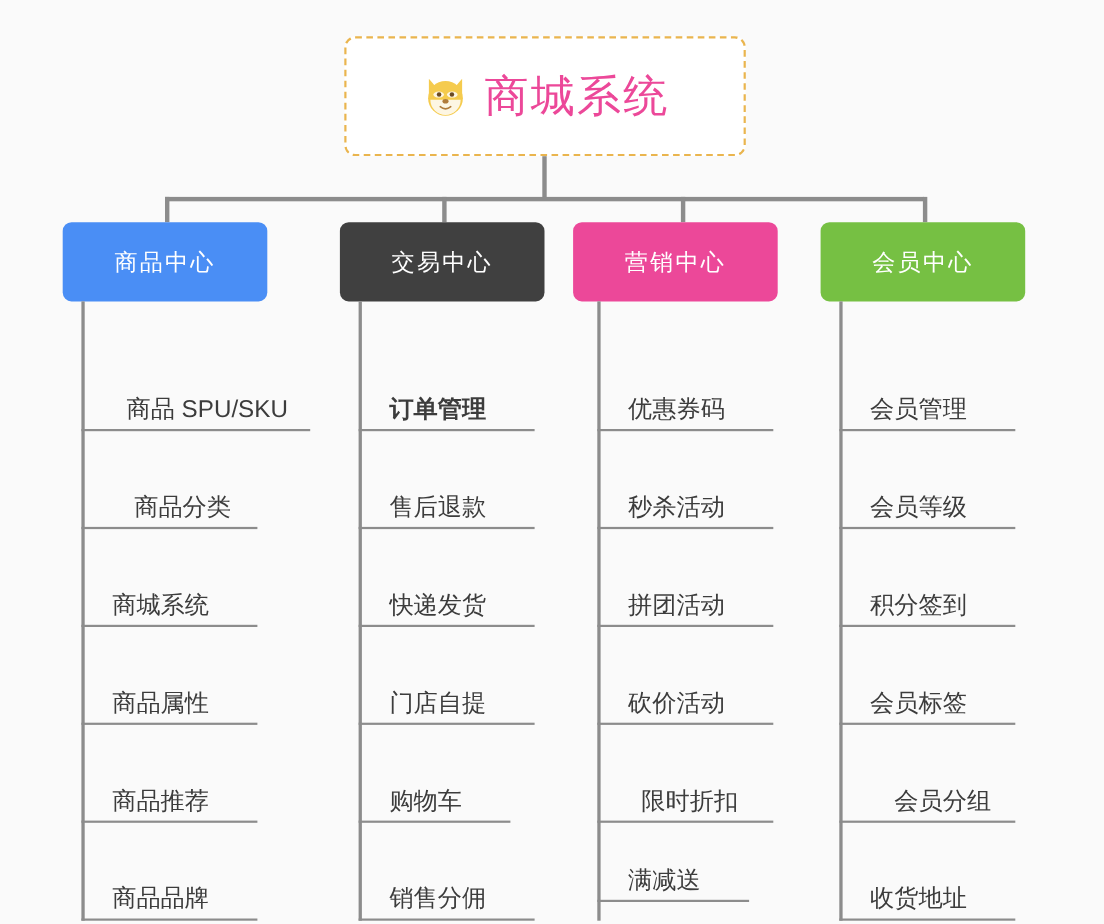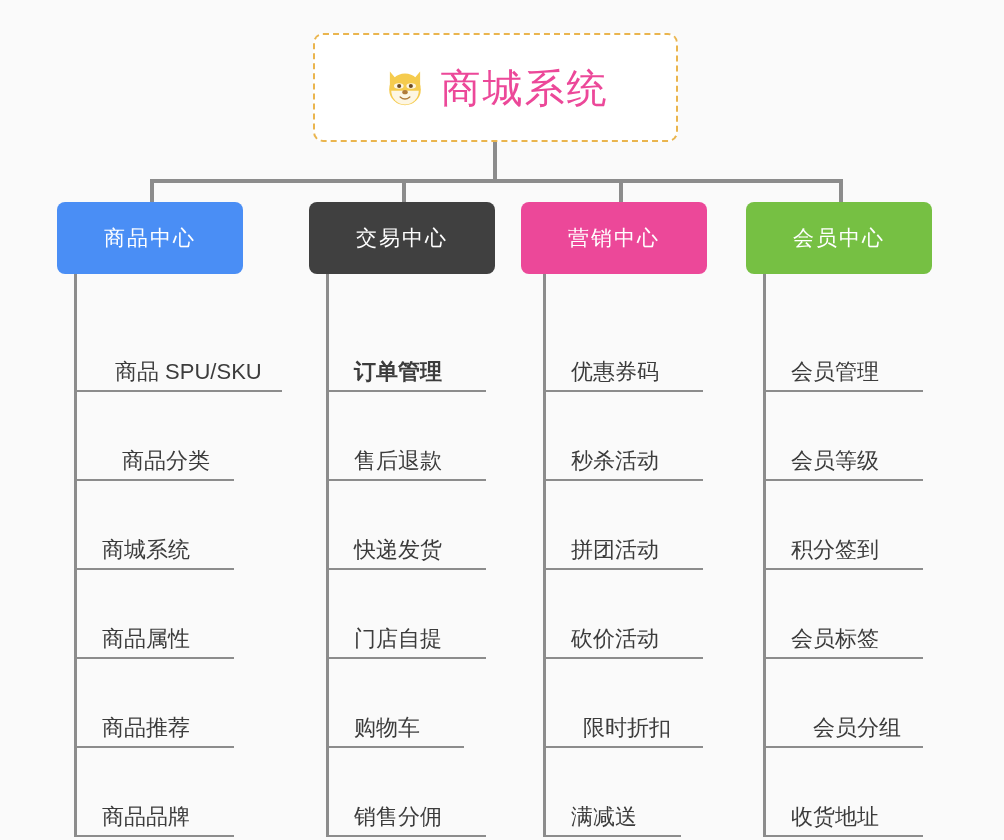--- a/index.html
+++ b/index.html
@@ -155,21 +155,21 @@
       </div>
       <div class="leaf" style="top: 240px; width: 160px;">
         <span class="leaf-label">拼团活动</span>
       </div>
       <div class="leaf" style="top: 329px; width: 160px;">
         <span class="leaf-label">砍价活动</span>
       </div>
       <div class="leaf" style="top: 418px; width: 160px; padding-left: 40px;">
         <span class="leaf-label">限时折扣</span>
       </div>
-      <div class="leaf" style="top: 507px; width: 138px;">
+      <div class="leaf" style="top: 490px; width: 138px;">
         <span class="leaf-label">满减送</span>
       </div>
     </div>
     <div class="line drop" style="left: 839px;"></div>
     <div class="cat-box" style="left: 746px; width: 186px; background: rgb(118, 192, 67);">
       <span>会员中心</span>
     </div>
     <div class="branch" style="left: 763px;">
       <div class="spine" style="height: 563px;"></div>
       <div class="leaf" style="top: 62px; width: 160px;">

